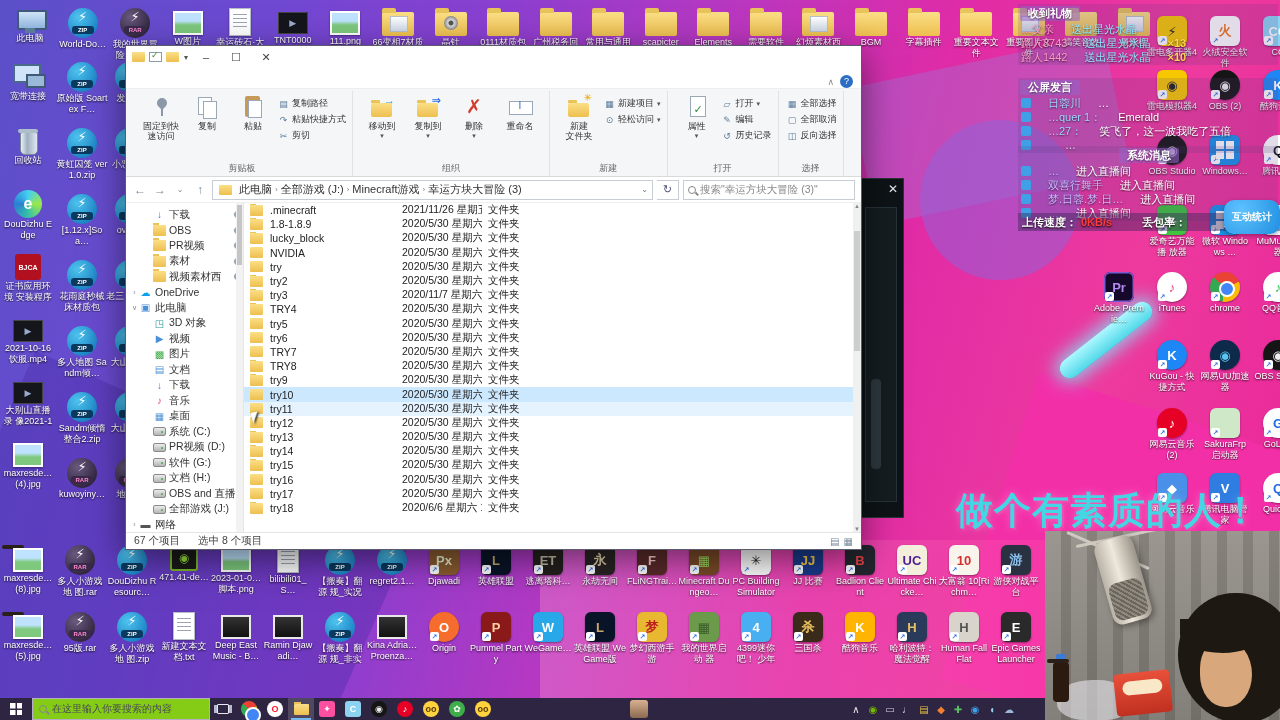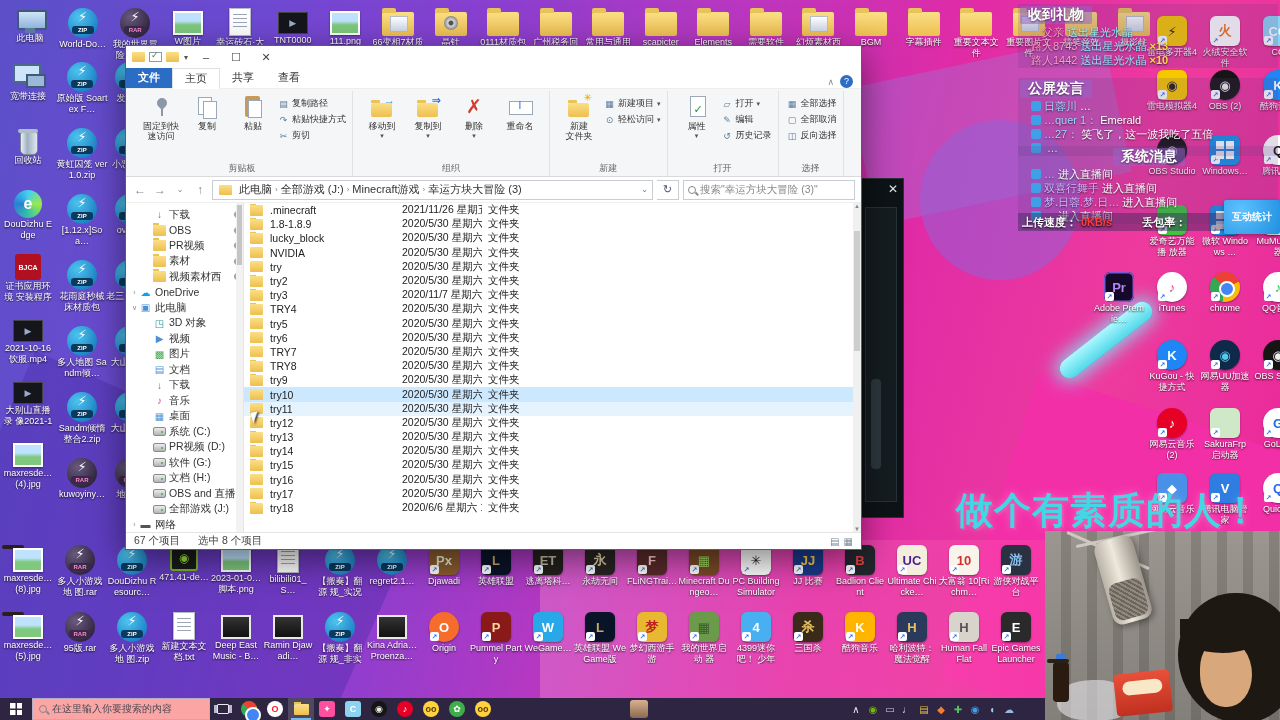--- a/index.html
+++ b/index.html
@@ -149,29 +149,29 @@
 
 #cursor{position:absolute;left:252px;top:412px;width:0;height:0;border-left:7px solid #fff;border-bottom:11px solid transparent;border-top:0 solid transparent;filter:drop-shadow(1px 1px 1px #000);transform:rotate(-14deg);z-index:60}
 
 #darkwin{position:absolute;left:856px;top:178px;width:48px;height:340px;background:#0d1316;border:1px solid #2a3438;z-index:10}
 #darkwin .inner{position:absolute;left:8px;top:28px;width:32px;height:295px;background:#151d21;border:1px solid #26323a}
 #darkwin .thumb2{position:absolute;left:14px;top:200px;width:10px;height:90px;background:#2d383d;border-radius:4px}
 #darkwin .xbtn{position:absolute;top:3px;right:5px;color:#dfe8ec;font-size:12px}
 
 #chatov{position:absolute;left:1018px;top:4px;width:260px;z-index:30;font-size:11px}
 .csec{position:absolute;left:0;width:260px;background:rgba(90,60,130,.18);padding:1px 0}
-.chdr{display:inline-block;background:rgba(150,100,200,.55);color:#fff;font-weight:bold;font-size:14px;padding:0 8px;border-radius:2px;text-shadow:0 1px 2px #0008;margin:1px 0 1px 2px}
-.cline{display:flex;align-items:center;gap:3px;padding:0 13px;height:14px;white-space:nowrap;overflow:hidden;text-shadow:0 1px 2px #000a}
+.chdr{display:inline-block;background:rgba(150,100,200,.55);color:#fff;font-weight:bold;font-size:11px;padding:0 8px;border-radius:2px;text-shadow:0 1px 2px #0008;margin:1px 0 1px 2px}
+.cline{display:flex;align-items:center;gap:17px;padding:0 3px;height:14px;white-space:nowrap;overflow:hidden;text-shadow:0 1px 2px #000a}
 .cbadge{width:10px;height:10px;background:#3fa0e8;border-radius:2px;flex:none}
 .cuser{color:#9fd4ff}.ctext{color:#fff}
 .guser{color:#ff9ac8}.gtext{color:#8fe8ff}.gcount{color:#ffd54a;font-weight:bold}
 .suser{color:#c9b6ff}
 #statsbar{position:absolute;left:1018px;top:213px;width:262px;height:18px;z-index:31;background:rgba(60,40,90,.45);display:flex;align-items:center;font-size:11px;font-weight:bold;color:#fff;text-shadow:0 1px 2px #000;padding:0 4px;gap:4px;white-space:nowrap}
 #upload-val{color:#ff3b3b}
-#interact-btn{position:absolute;left:1224px;top:200px;width:56px;height:34px;z-index:32;background:radial-gradient(circle at 30% 30%,#5ec2ff,#1f8fe0);border-radius:2px;color:#fff;font-size:10px;font-weight:bold;display:flex;align-items:center;justify-content:center;box-shadow:0 2px 5px rgba(0,0,0,.35)}
+#interact-btn{position:absolute;left:1224px;top:200px;width:56px;height:34px;z-index:32;background:radial-gradient(circle at 30% 30%,#5ec2ff,#1f8fe0);border-radius:10px;color:#fff;font-size:10px;font-weight:bold;display:flex;align-items:center;justify-content:center;box-shadow:0 2px 5px rgba(0,0,0,.35)}
 
 #bigtext{position:absolute;left:956px;top:486px;z-index:35;font-size:37px;font-weight:bold;letter-spacing:1px;color:#43d6e4;text-shadow:2px 2px 0 rgba(235,90,170,.55),0 0 8px rgba(255,255,255,.3);white-space:nowrap}
 
 #webcam{position:absolute;left:1045px;top:531px;width:235px;height:189px;z-index:40;overflow:hidden;background:repeating-linear-gradient(90deg,#a8a39c 0 16px,#918c85 16px 26px)}
 .cam-dim{position:absolute;inset:0;background:linear-gradient(rgba(0,0,0,.08),rgba(0,0,0,.22))}
 .hair{position:absolute;right:-18px;top:62px;width:120px;height:130px;background:#1e1813;border-radius:48% 52% 46% 54%}
 .face{position:absolute;right:28px;top:108px;width:52px;height:68px;background:#d8a87c;border-radius:45% 55% 50% 50%}
 .brow{position:absolute;right:40px;top:128px;width:22px;height:4px;background:#2a2019;border-radius:2px}
 .fringe{position:absolute;right:22px;top:88px;width:78px;height:34px;background:#1e1813;border-radius:0 0 50% 60%}
 .mic{position:absolute;left:58px;top:6px;width:40px;height:86px;background:linear-gradient(90deg,#b9b2a6,#efe9dd 45%,#9a948a);border-radius:10px;transform:rotate(-16deg);box-shadow:2px 3px 6px rgba(0,0,0,.35)}
@@ -181,21 +181,21 @@
 .arm2{left:30px;top:4px;width:96px;transform:rotate(-12deg)}
 .snack{position:absolute;left:70px;bottom:6px;width:56px;height:42px;background:linear-gradient(#e8503a,#c03020);border-radius:4px;transform:rotate(-6deg)}
 .snack::after{content:"";position:absolute;left:8px;top:8px;width:40px;height:14px;background:#f8e8c8;border-radius:7px}
 .bag{position:absolute;left:12px;bottom:0;width:70px;height:40px;background:rgba(240,240,245,.55);border-radius:50% 40% 30% 40%}
 .bottle{position:absolute;left:8px;bottom:18px;width:16px;height:40px;background:#2a1a10;border-radius:4px}
 .bottle::after{content:"";position:absolute;left:3px;top:-8px;width:10px;height:9px;background:#3a7ad8;border-radius:2px}
 
 #taskbar{position:absolute;left:0;top:698px;width:1280px;height:22px;background:#2e2542;z-index:38;display:flex;align-items:center}
 #startbtn{width:32px;height:22px;display:flex;align-items:center;justify-content:center}
 .winlogo{width:12px;height:12px;background:linear-gradient(#fff,#fff) 0 0/5.5px 5.5px no-repeat,linear-gradient(#fff,#fff) 6.5px 0/5.5px 5.5px no-repeat,linear-gradient(#fff,#fff) 0 6.5px/5.5px 5.5px no-repeat,linear-gradient(#fff,#fff) 6.5px 6.5px/5.5px 5.5px no-repeat}
-#tsearch{width:178px;height:22px;background:#fca5a5;border:1px solid #b5aec6;display:flex;align-items:center;gap:5px;padding:0 6px;font-size:10px;color:#4a4a55;white-space:nowrap;overflow:hidden}
+#tsearch{width:178px;height:22px;background:#84cc16;border:1px solid #b5aec6;display:flex;align-items:center;gap:5px;padding:0 6px;font-size:10px;color:#4a4a55;white-space:nowrap;overflow:hidden}
 #taskview{width:26px;height:22px;display:flex;align-items:center;justify-content:center}
 #taskview .tv{width:12px;height:10px;border:1.5px solid #e8e8f0;border-radius:1px;box-shadow:-4px 0 0 -1px #b8b8d0,4px 0 0 -1px #b8b8d0}
 .tapp{width:26px;height:22px;display:flex;align-items:center;justify-content:center;position:relative}
 .tapp.active{background:rgba(255,255,255,.16)}
 .tapp.active::after{content:"";position:absolute;left:3px;right:3px;bottom:0;height:2px;background:#76b9ed}
 .tico{width:16px;height:16px;border-radius:3px;display:flex;align-items:center;justify-content:center;font-size:9px;font-weight:bold}
 .tico.circ{border-radius:50%}
 .tfolder{width:15px;height:11px;background:linear-gradient(#fbdf86,#edbf4f);border-radius:1px;position:relative}
 .tfolder::before{content:"";position:absolute;left:0;top:-2px;width:7px;height:2px;background:#e8c45a}
 #tavatar{position:absolute;left:630px;top:2px;width:18px;height:18px;border-radius:3px;background:linear-gradient(#d8b090,#8a6a50)}
@@ -818,26 +818,20 @@
     <div id="titlebar">
       <span class="qat-ic qat-folder"></span>
       <span class="qat-ic qat-check"></span>
       <span class="qat-ic qat-folder"></span>
       <span class="caret">▾</span>
       <span class="wbtn">–</span>
       <span class="wbtn">☐</span>
       <span class="wbtn">✕</span>
     </div>
     <div id="tabsrow">
-      <div id="tabs-anchor" style="display:flex">
-          <div class="mtab filetab">文件</div>
-          <div class="mtab active">主页</div>
-          <div class="mtab ">共享</div>
-          <div class="mtab ">查看</div>
-        </div>
       <div id="tabs-right">
         <span id="collapse-rib">∧</span>
         <span id="help-q">?</span>
       </div>
     </div>
     <div id="ribbon">
         <div class="rgroup">
           <div class="rbig"><div class="ri ri-pin"></div>固定到快
 速访问</div>
           <div class="rbig"><div class="ri ri-copy"></div>复制</div>

